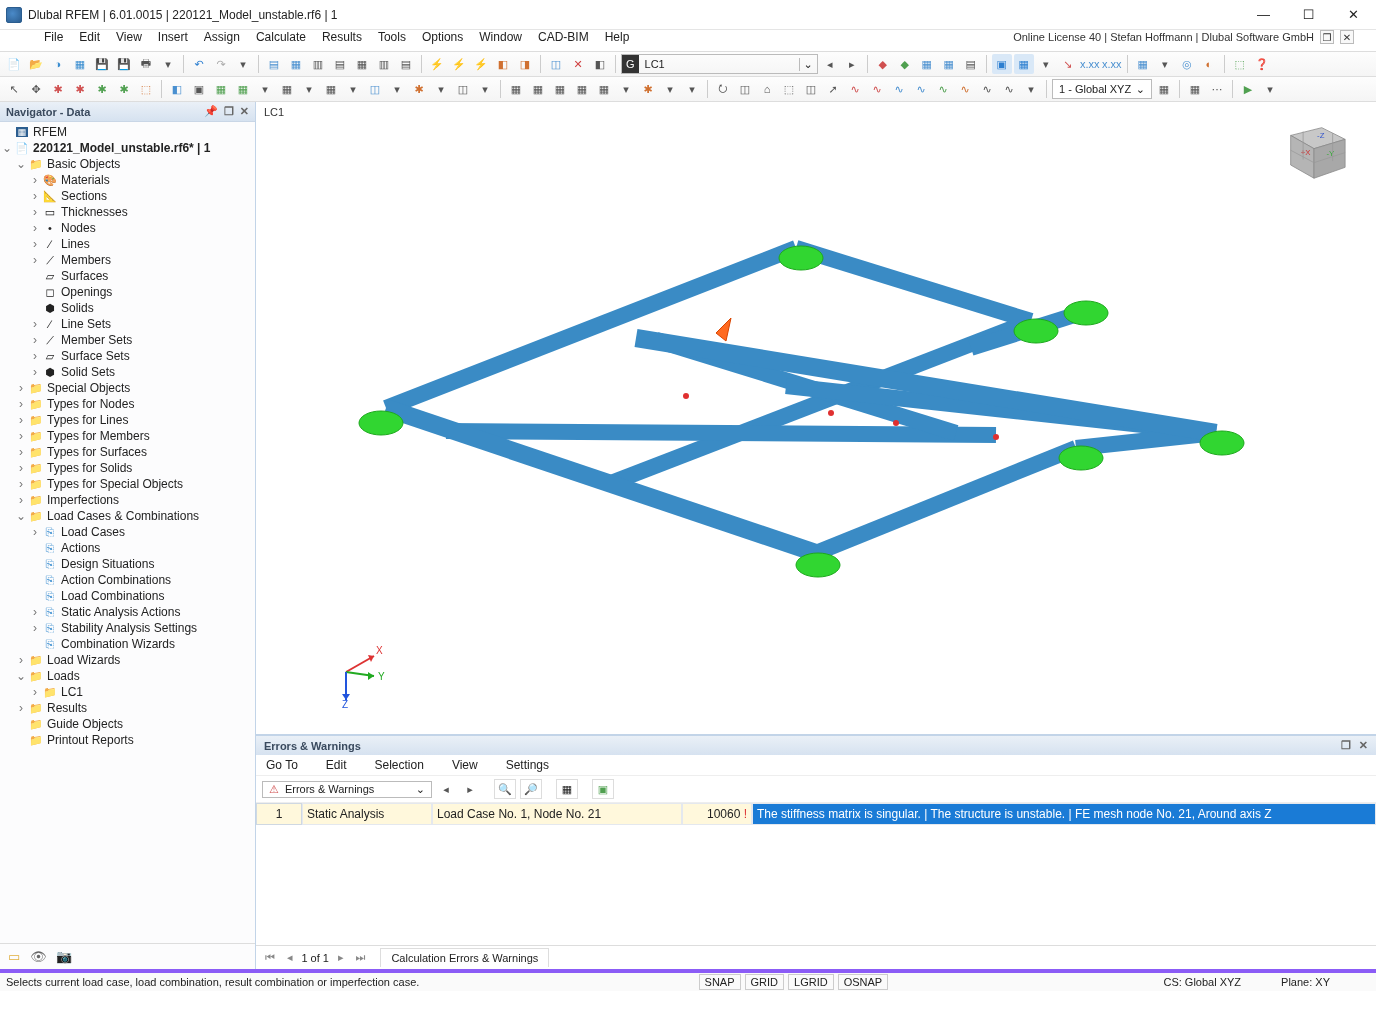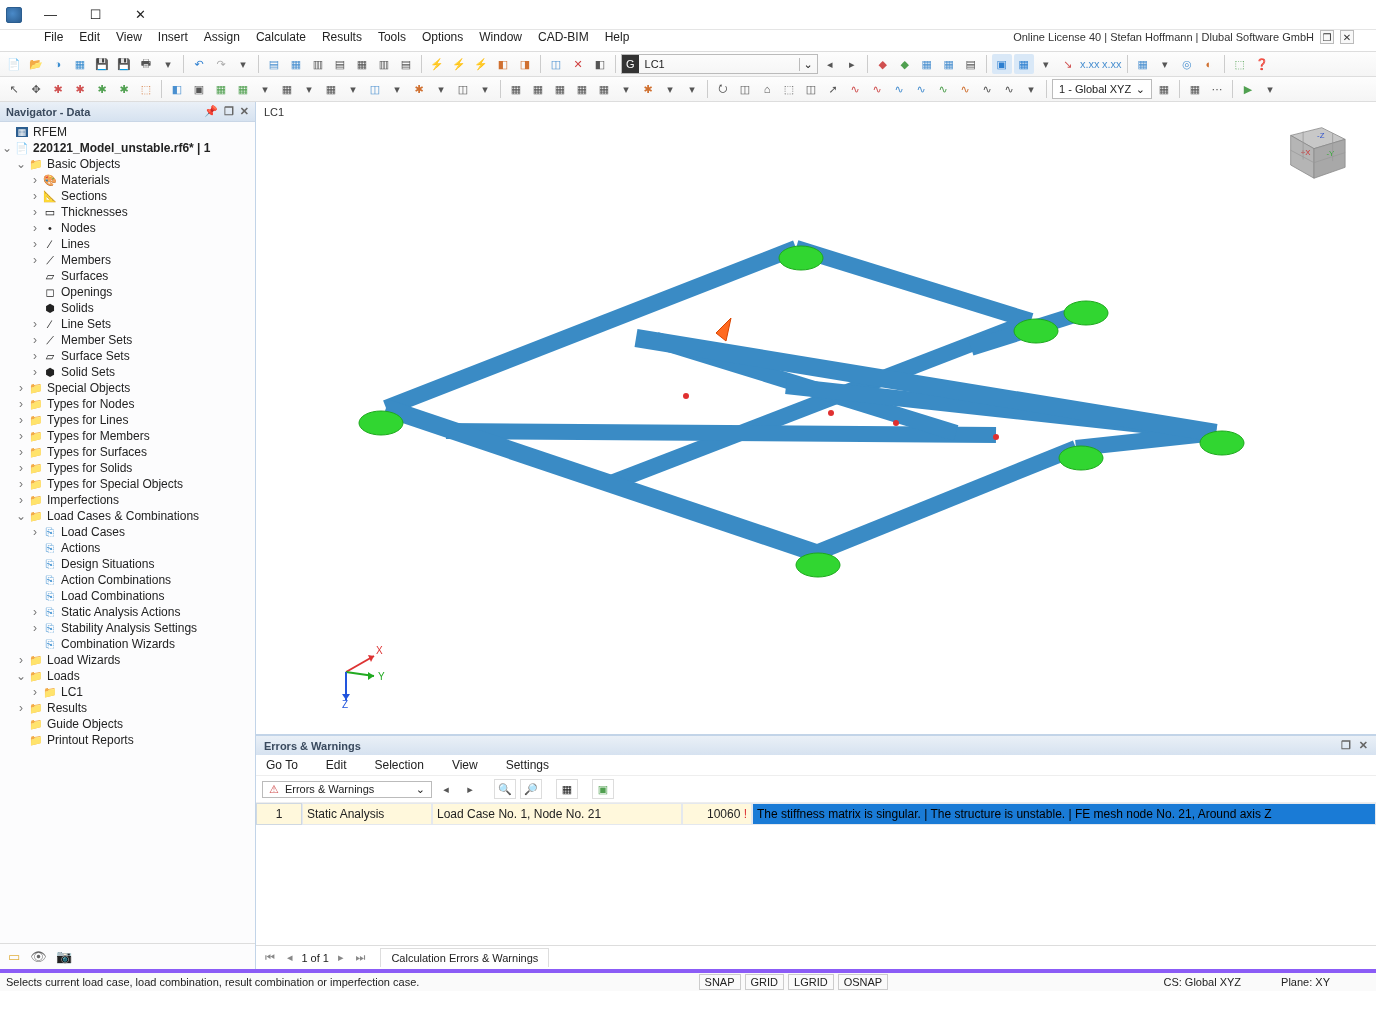--- a/index.html
+++ b/index.html
@@ -51,38 +51,39 @@
   .err-menu { padding:3px 10px; font-size:12px; display:flex; gap:28px; border-bottom:1px solid #eee; }
   .err-tools { padding:3px 6px; display:flex; align-items:center; gap:4px; border-bottom:1px solid #eee;}
   .err-tools .combo{border:1px solid #bbb; padding:1px 6px; display:inline-flex; align-items:center; gap:6px; width:170px; font-size:11px; background:#fff;}
   .err-tools .sq{width:22px;height:20px;border:1px solid #ddd;display:inline-flex;align-items:center;justify-content:center;font-size:11px;}
   .grid { flex:1; font-size:12px; }
   .ghead { display:flex; background:linear-gradient(#f2f5f9,#e7ecf2); }
   .gh { border:1px solid #cfd8e2; padding:3px 4px; text-align:center; font-weight:normal; }
   .grow { display:flex; }
   .gc { border:1px solid #e4e8ee; padding:3px 4px; white-space:nowrap; overflow:hidden; text-overflow:ellipsis; }
   .col-a{width:46px;text-align:center;} .col-b{width:130px;} .col-c{width:250px;} .col-d{width:70px;text-align:right;} .col-e{flex:1;}
-  .grow.sel .gc.col-e{ background:#1a7bd6; color:#000000; }
+  .grow.sel .gc.col-e{ background:#1a7bd6; color:#ffffff; }
   .grow.sel .gc:not(.col-e){ background:#fff8dc;}
   .grow .rh{background:#e7ecf2;border:1px solid #cfd8e2;width:46px;text-align:center;}
   .pager { height:24px; display:flex; align-items:center; gap:6px; padding:0 6px; border-top:1px solid #ddd; font-size:11px;}
   .pager .pbtn{color:#888;padding:0 3px;}
   .pager .tab{border:1px solid #ddd;border-bottom:none;padding:3px 10px;background:#fff;margin-left:6px;}
 
   .status { height:22px; display:flex; align-items:center; padding:0 6px; font-size:11px; border-top:4px solid #8b5cf6; background:#fafafa;}
   .status .sbox{border:1px solid #ccc;padding:1px 5px;margin-left:4px;font-size:11px;}
   .status .sp{flex:1;}
 
   svg { display:block; }
 </style>
 </head>
 <body>
 
 <div class="titlebar">
   <div class="app-icon"></div>
+  <div class="title">Dlubal RFEM | 6.01.0015 | 220121_Model_unstable.rf6 | 1</div>
   <div class="winbtns">
     <div class="winbtn">—</div>
     <div class="winbtn">☐</div>
     <div class="winbtn">✕</div>
   </div>
 </div>
 
 <div class="menubar">
   <span class="app-icon" style="width:14px;height:14px;margin-right:4px;"></span>
   <span id="menu-items"><span class="mitem">File</span><span class="mitem">Edit</span><span class="mitem">View</span><span class="mitem">Insert</span><span class="mitem">Assign</span><span class="mitem">Calculate</span><span class="mitem">Results</span><span class="mitem">Tools</span><span class="mitem">Options</span><span class="mitem">Window</span><span class="mitem">CAD-BIM</span><span class="mitem">Help</span></span>

